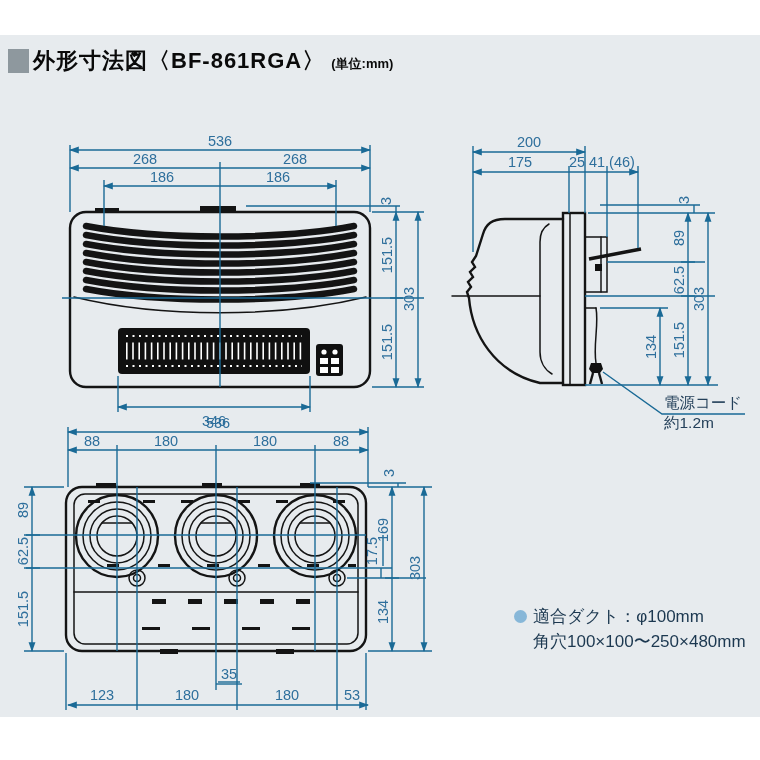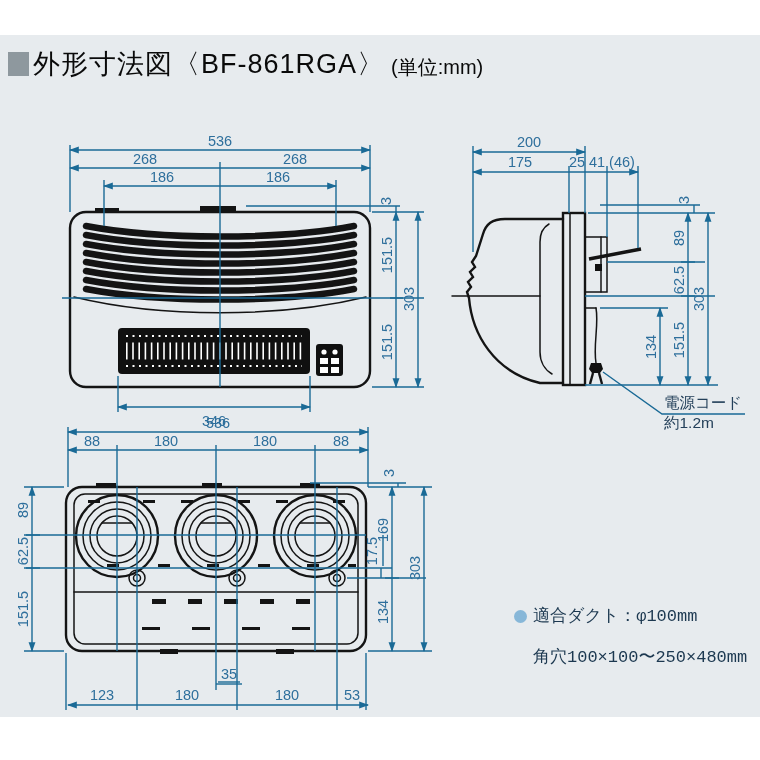--- a/index.html
+++ b/index.html
@@ -1,31 +1,31 @@
 <!DOCTYPE html>
 <html><head>
 <meta charset="utf-8">
 <style>
   html,body{margin:0;padding:0;background:#fff;}
   body{width:760px;height:760px;position:relative;font-family:"Liberation Sans",sans-serif;overflow:hidden;}
   .panel{position:absolute;left:0;top:35px;width:760px;height:682px;background:#e7ebee;}
   .title-row{position:absolute;left:8px;top:46px;display:flex;align-items:center;z-index:3;}
   .title-sq{width:21px;height:24px;background:#8e989e;margin-right:4px;flex:0 0 auto;}
-  .title-main{font-size:27px;font-weight:normal;color:#0a0a0a;letter-spacing:1px;white-space:nowrap;}
-  .title-unit{font-size:20px;color:#0a0a0a;margin-left:6px;padding-top:6px;white-space:nowrap;}
+  .title-main{font-size:22px;font-weight:bold;color:#0a0a0a;letter-spacing:1px;white-space:nowrap;}
+  .title-unit{font-size:13px;color:#0a0a0a;margin-left:6px;padding-top:6px;white-space:nowrap;font-weight:bold;}
   svg.drawing{position:absolute;left:0;top:0;width:760px;height:760px;z-index:2;}
   .bl{stroke:#141414;fill:none;stroke-width:2.4;stroke-linecap:round;}
   .blthin{stroke:#141414;fill:none;stroke-width:1.5;stroke-linecap:round;}
   .dim line,.dim path.dl{stroke:#1a6a96;stroke-width:1.4;fill:none;}
   .dim text{fill:#2e6f9c;font-size:14.5px;font-family:"Liberation Sans",sans-serif;}
   text.cordt{fill:#24405a;font-size:15.5px;font-family:"Liberation Sans",sans-serif;}
-  .notes{position:absolute;left:514px;top:604px;z-index:3;font-size:17px;color:#1c3850;line-height:25px;font-family:Liberation Mono, monospace;}
+  .notes{position:absolute;left:514px;top:604px;z-index:3;font-size:17px;color:#1c3850;line-height:25px;}
   .note-line{display:flex;align-items:center;}
   .note-bullet{width:13px;height:13px;border-radius:50%;background:#87b7d8;display:inline-block;margin-right:6px;flex:0 0 auto;}
-  .note-line.indent{padding-left:19px;margin-top:16px;}
+  .note-line.indent{padding-left:19px;}
 </style>
 </head>
 <body>
 
 <div class="panel"></div>
 
 <div class="title-row">
   <span class="title-sq"></span>
   <span class="title-main">外形寸法図〈BF-861RGA〉</span>
   <span class="title-unit">(単位:mm)</span>

